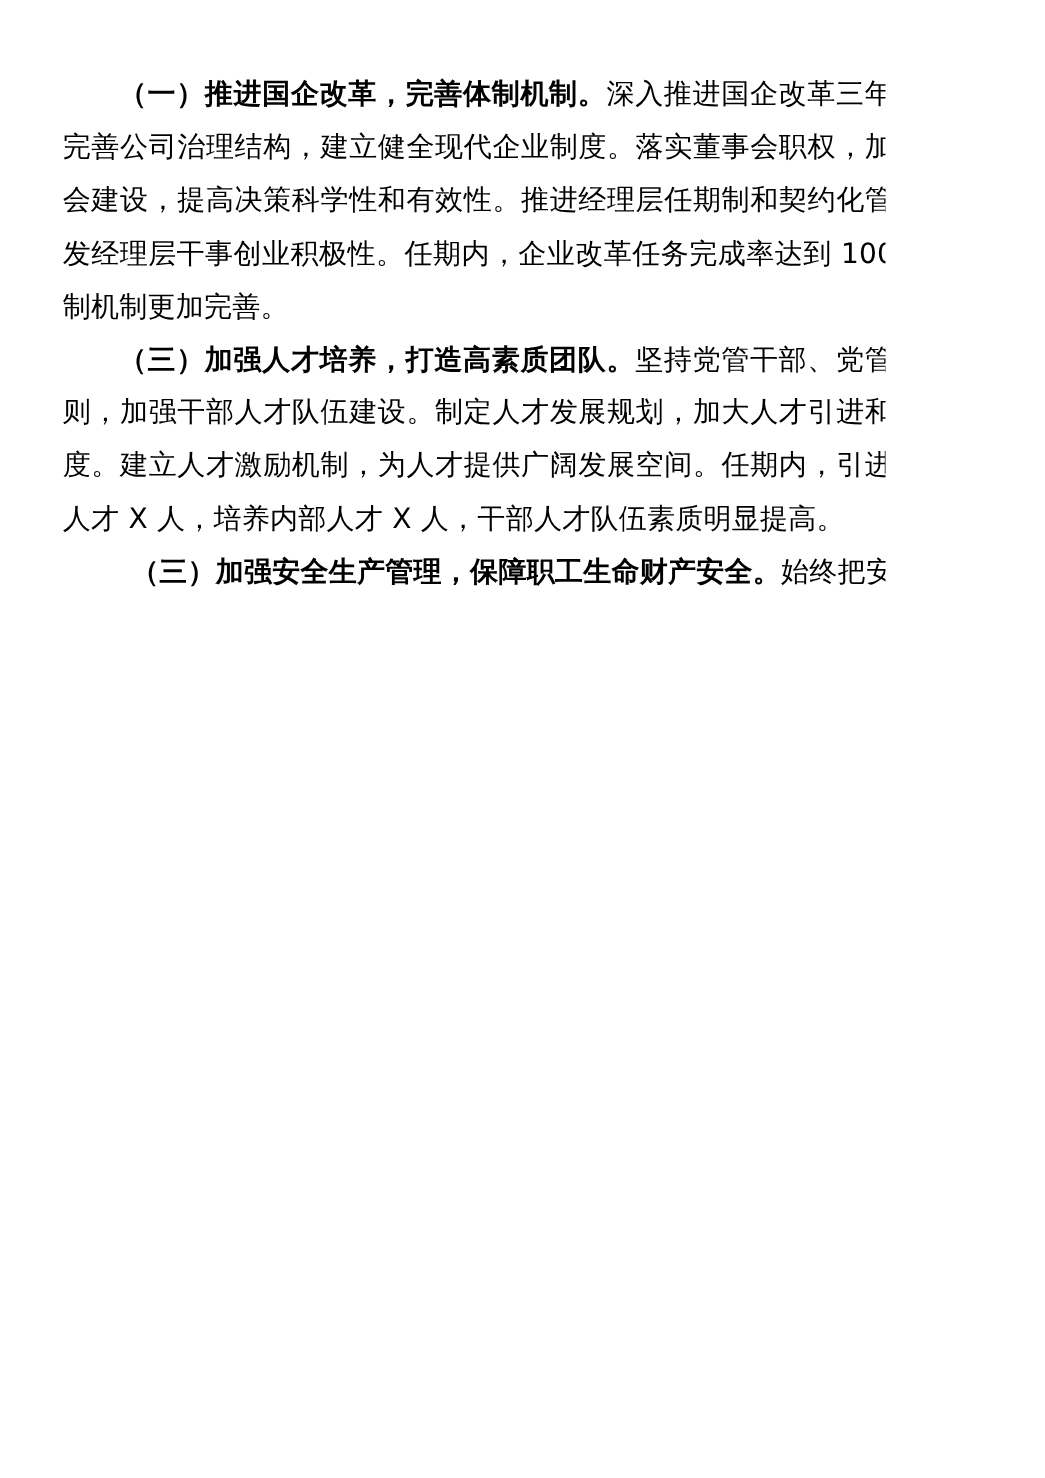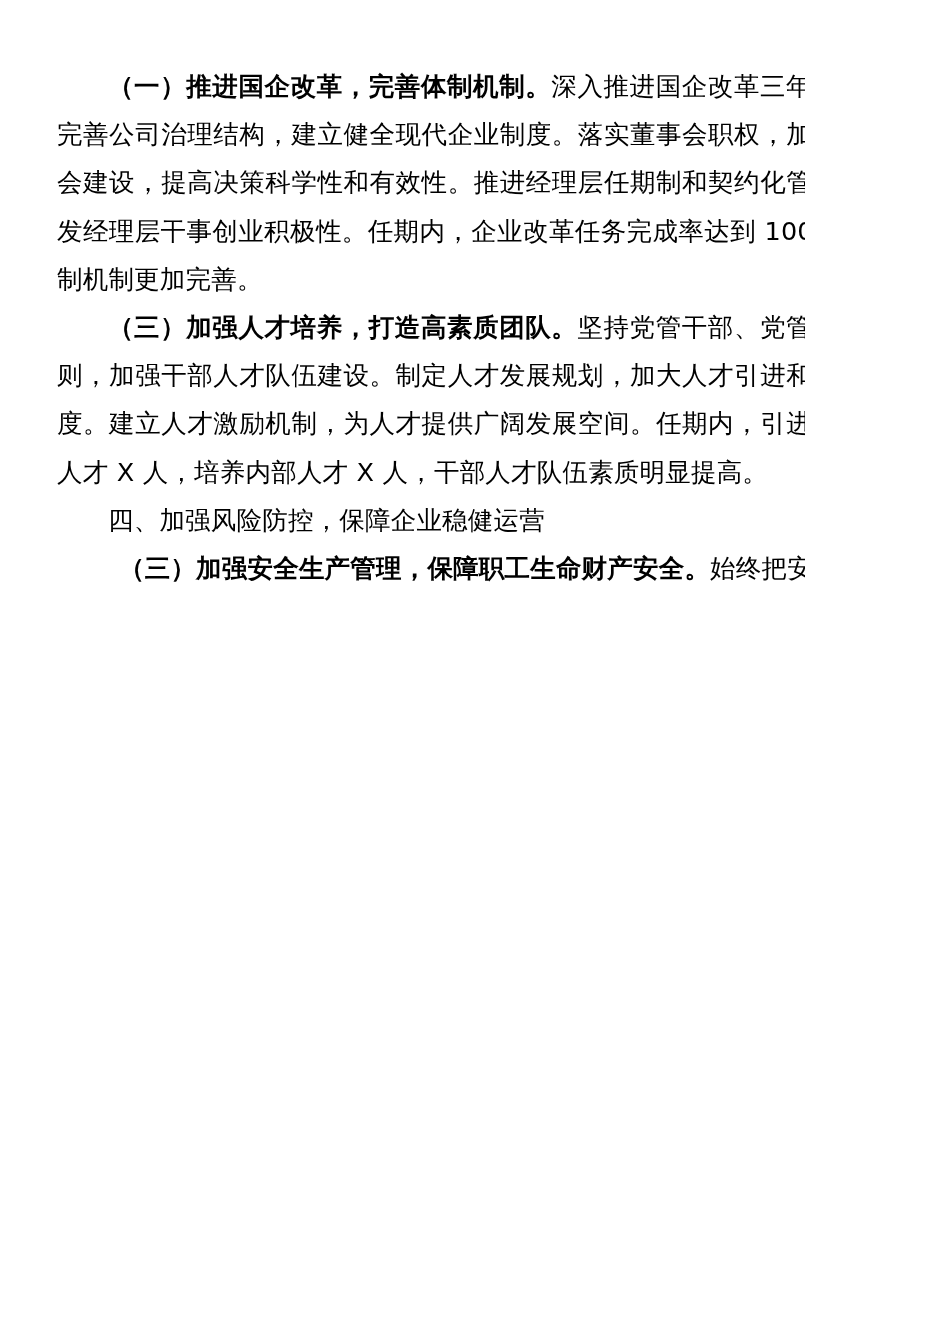--- a/index.html
+++ b/index.html
@@ -68,20 +68,19 @@
 <body>
 
 <div class="page">
   <div class="doc-body">
 
     <p class="para"><span class="lead">（一）推进国企改革，完善体制机制。</span><span>深入推进国企改革三年行动，完善公司治理结构，建立健全现代企业制度。落实董事会职权，加强董事会建设，提高决策科学性和有效性。推进经理层任期制和契约化管理，激发经理层干事创业积极性。任期内，企业改革任务完成率达到 100%，体制机制更加完善。</span></p>
 
 
     <p class="para"><span class="lead">（三）加强人才培养，打造高素质团队。</span><span>坚持党管干部、党管人才原则，加强干部人才队伍建设。制定人才发展规划，加大人才引进和培养力度。建立人才激励机制，为人才提供广阔发展空间。任期内，引进高层次人才 X 人，培养内部人才 X 人，干部人才队伍素质明显提高。</span></p>
 
-    <p class="section-heading"><span>四、加强风险防控，保障企业稳健运营</span></p>
 
 
 
     <p class="para truncated"><span class="lead">（三）加强安全生产管理，保障职工生命财产安全。</span><span>始终把安全生产</span></p>
 
   </div>
 </div>
 
 </body></html>

